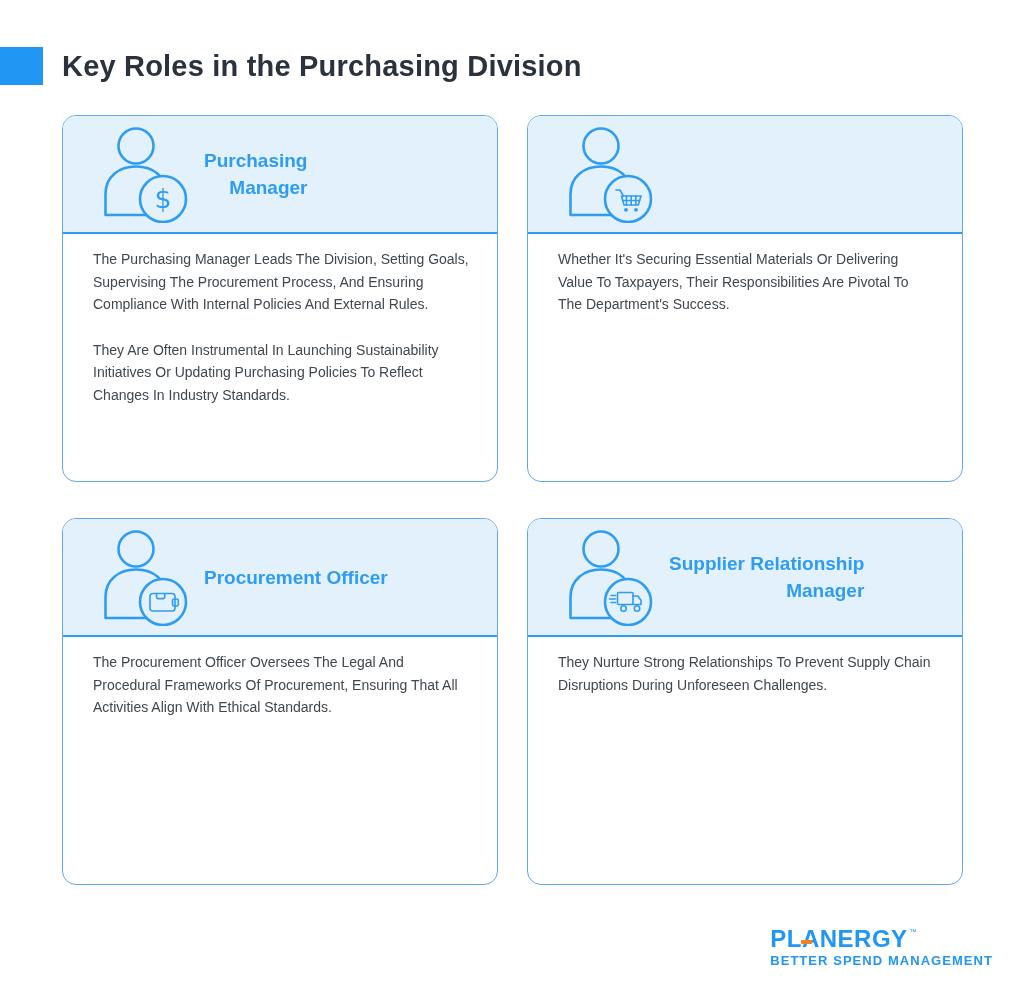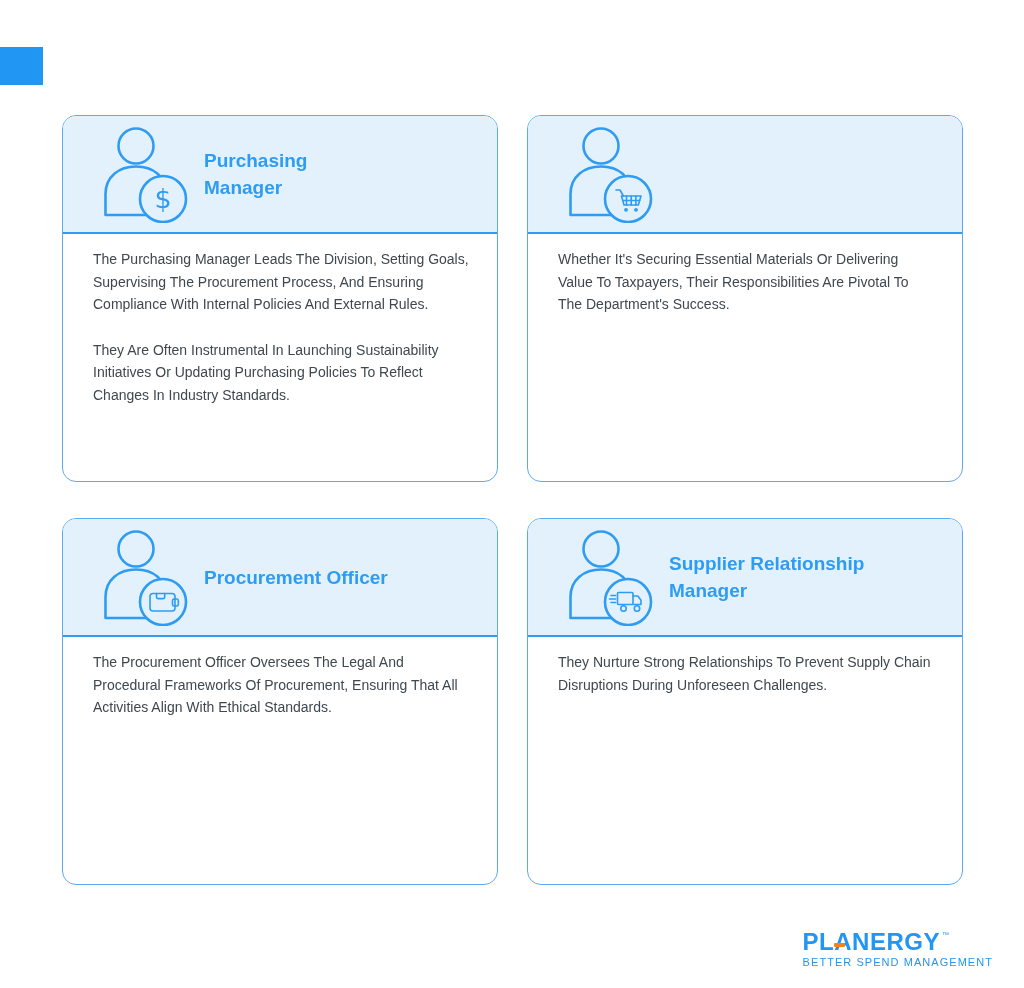--- a/index.html
+++ b/index.html
@@ -43,21 +43,21 @@
     border-bottom: 2px solid #2E9CF2;
     display: flex; align-items: center;
     padding: 0 16px 0 33px;
   }
   .person-icon { flex: 0 0 auto; display: block; }
   .card-title {
     margin-left: 16px;
     color: #2E9CF2;
     font-size: 19px; line-height: 27px; font-weight: 700;
   }
-  .card-title span { display: block; }
+  .card-title span { display: block; text-align: right; }
   .card-body {
     padding: 14px 26px 0 30px;
     font-size: 14px; line-height: 22.5px;
     color: #3F474F;
   }
   .card-body p { margin: 0; }
   .card-body p + p { margin-top: 23px; }
 
   
   .logo { position: absolute; right: 31px; bottom: 20px; }
@@ -70,30 +70,31 @@
   .logo-a-mark {
     position: absolute; left: 31px; top: 13px;
     width: 11px; height: 4px; background: #F5821F; border-radius: 1px;
   }
   .logo-tm {
     font-size: 7px; font-weight: 400;
     position: relative; top: -13px; margin-left: 2px;
   }
   .logo-tagline {
     margin-top: 2px;
-    font-size: 11px; font-weight: 400;
+    font-size: 13px; font-weight: 700;
     color: #2196F3; letter-spacing: 1.05px;
     white-space: nowrap;
   }
 </style>
 </head>
 <body>
 
 <header class="title-row">
   <div class="accent-block"></div>
+  <h1>Key Roles in the Purchasing Division</h1>
 </header>
 
 <main class="grid">
 
   <section class="card">
     <div class="card-header">
       <svg class="person-icon" width="92" height="98" viewBox="0 0 92 98" fill="none" stroke="#2E9CF2" stroke-width="2.6" stroke-linecap="round" stroke-linejoin="round">
         <circle cx="40" cy="21" r="17.5"></circle>
         <path d="M9.5,90 V69 C9.5,51.5 23,41.5 40,41.5 C57,41.5 70.5,51.5 70.5,69 V90 Z"></path>
         <circle cx="67" cy="74" r="23" fill="#E3F1FC"></circle>

